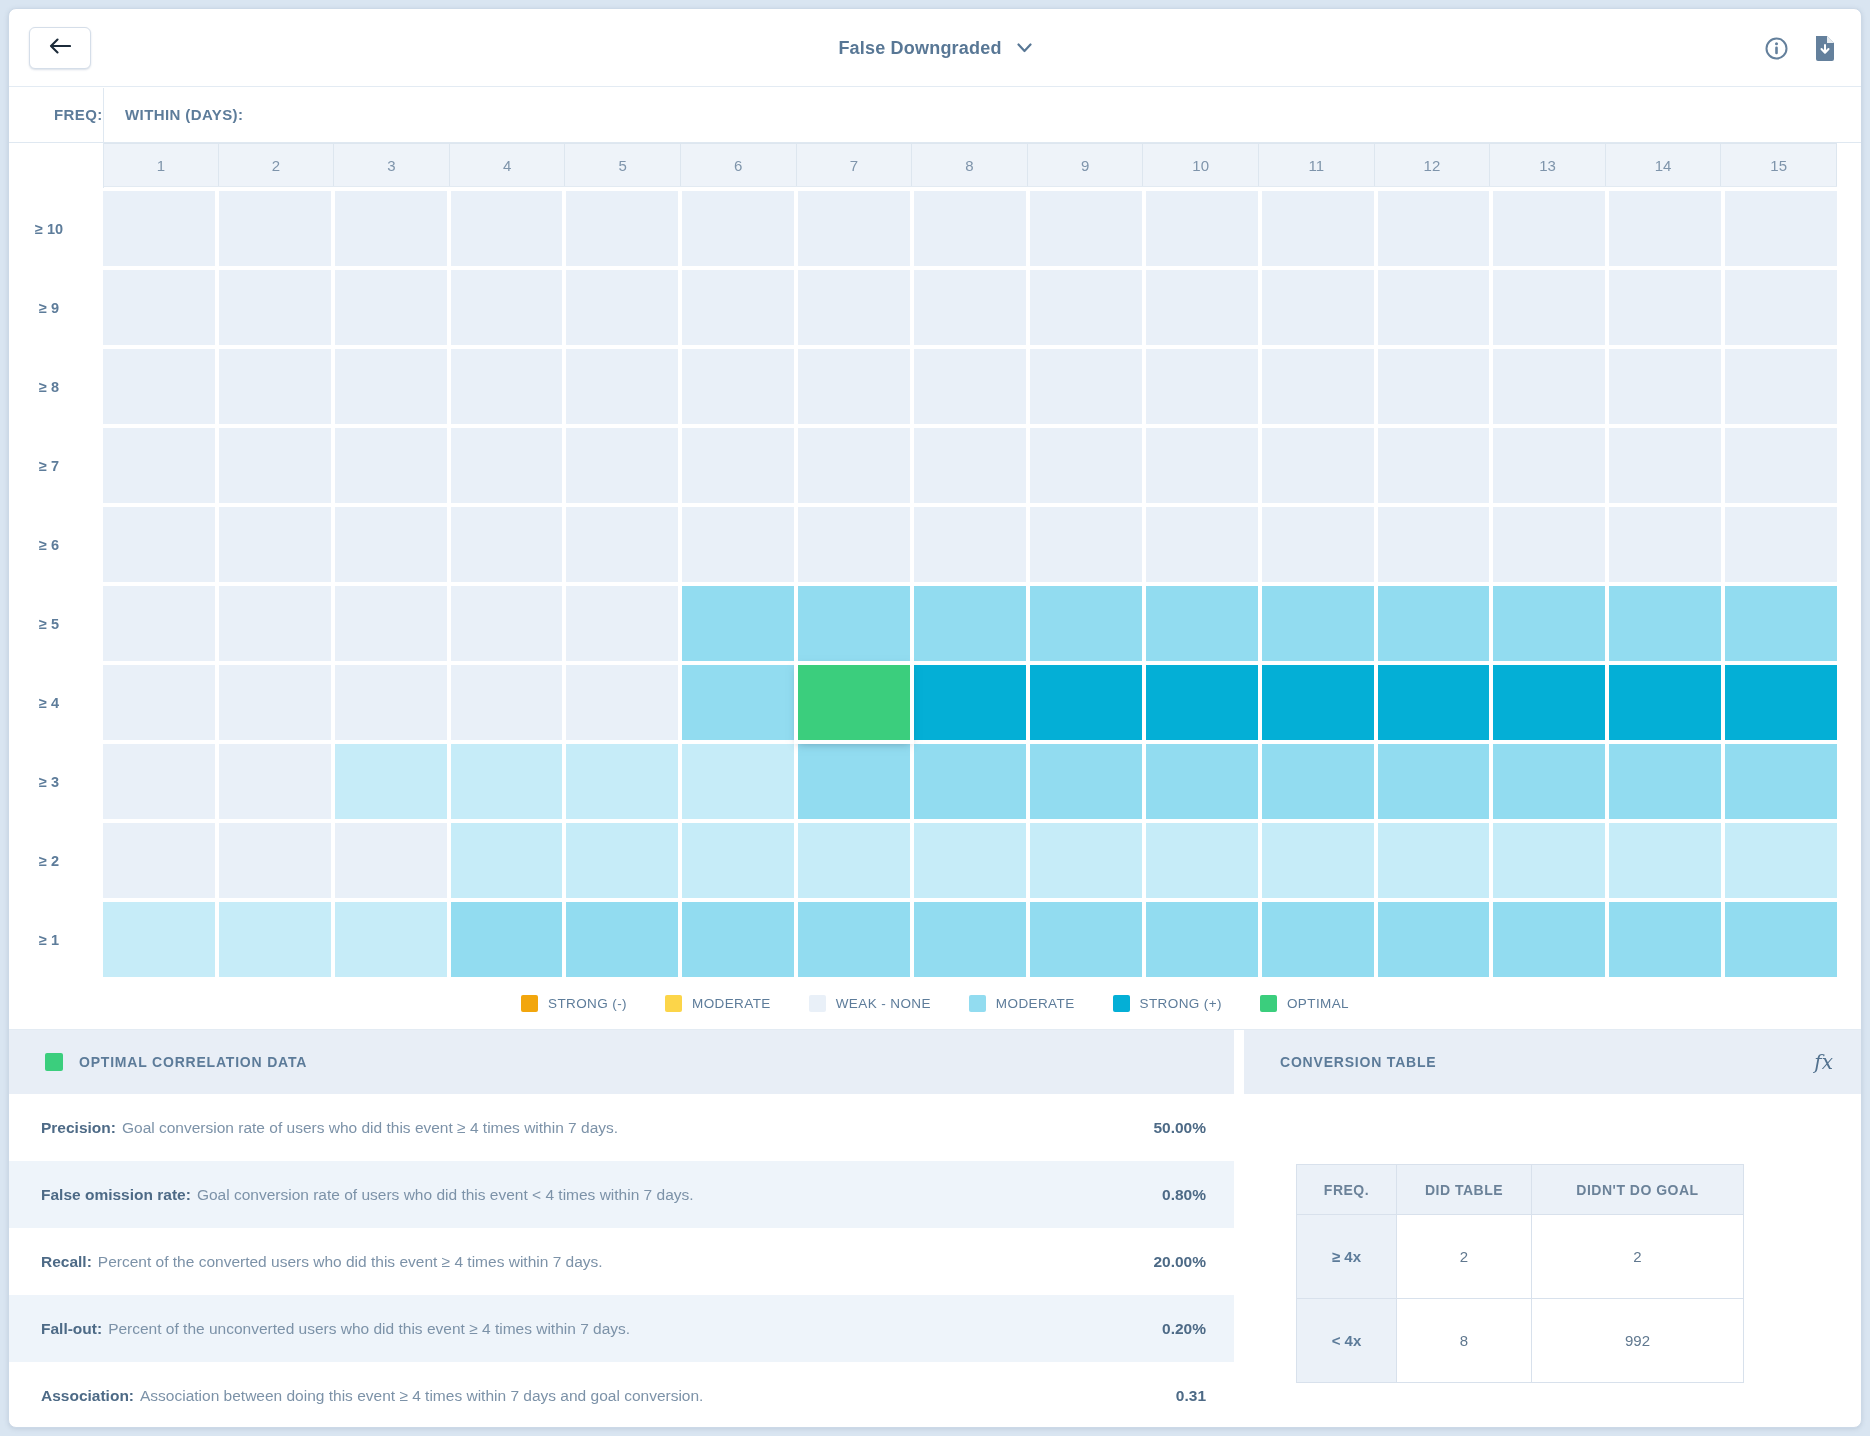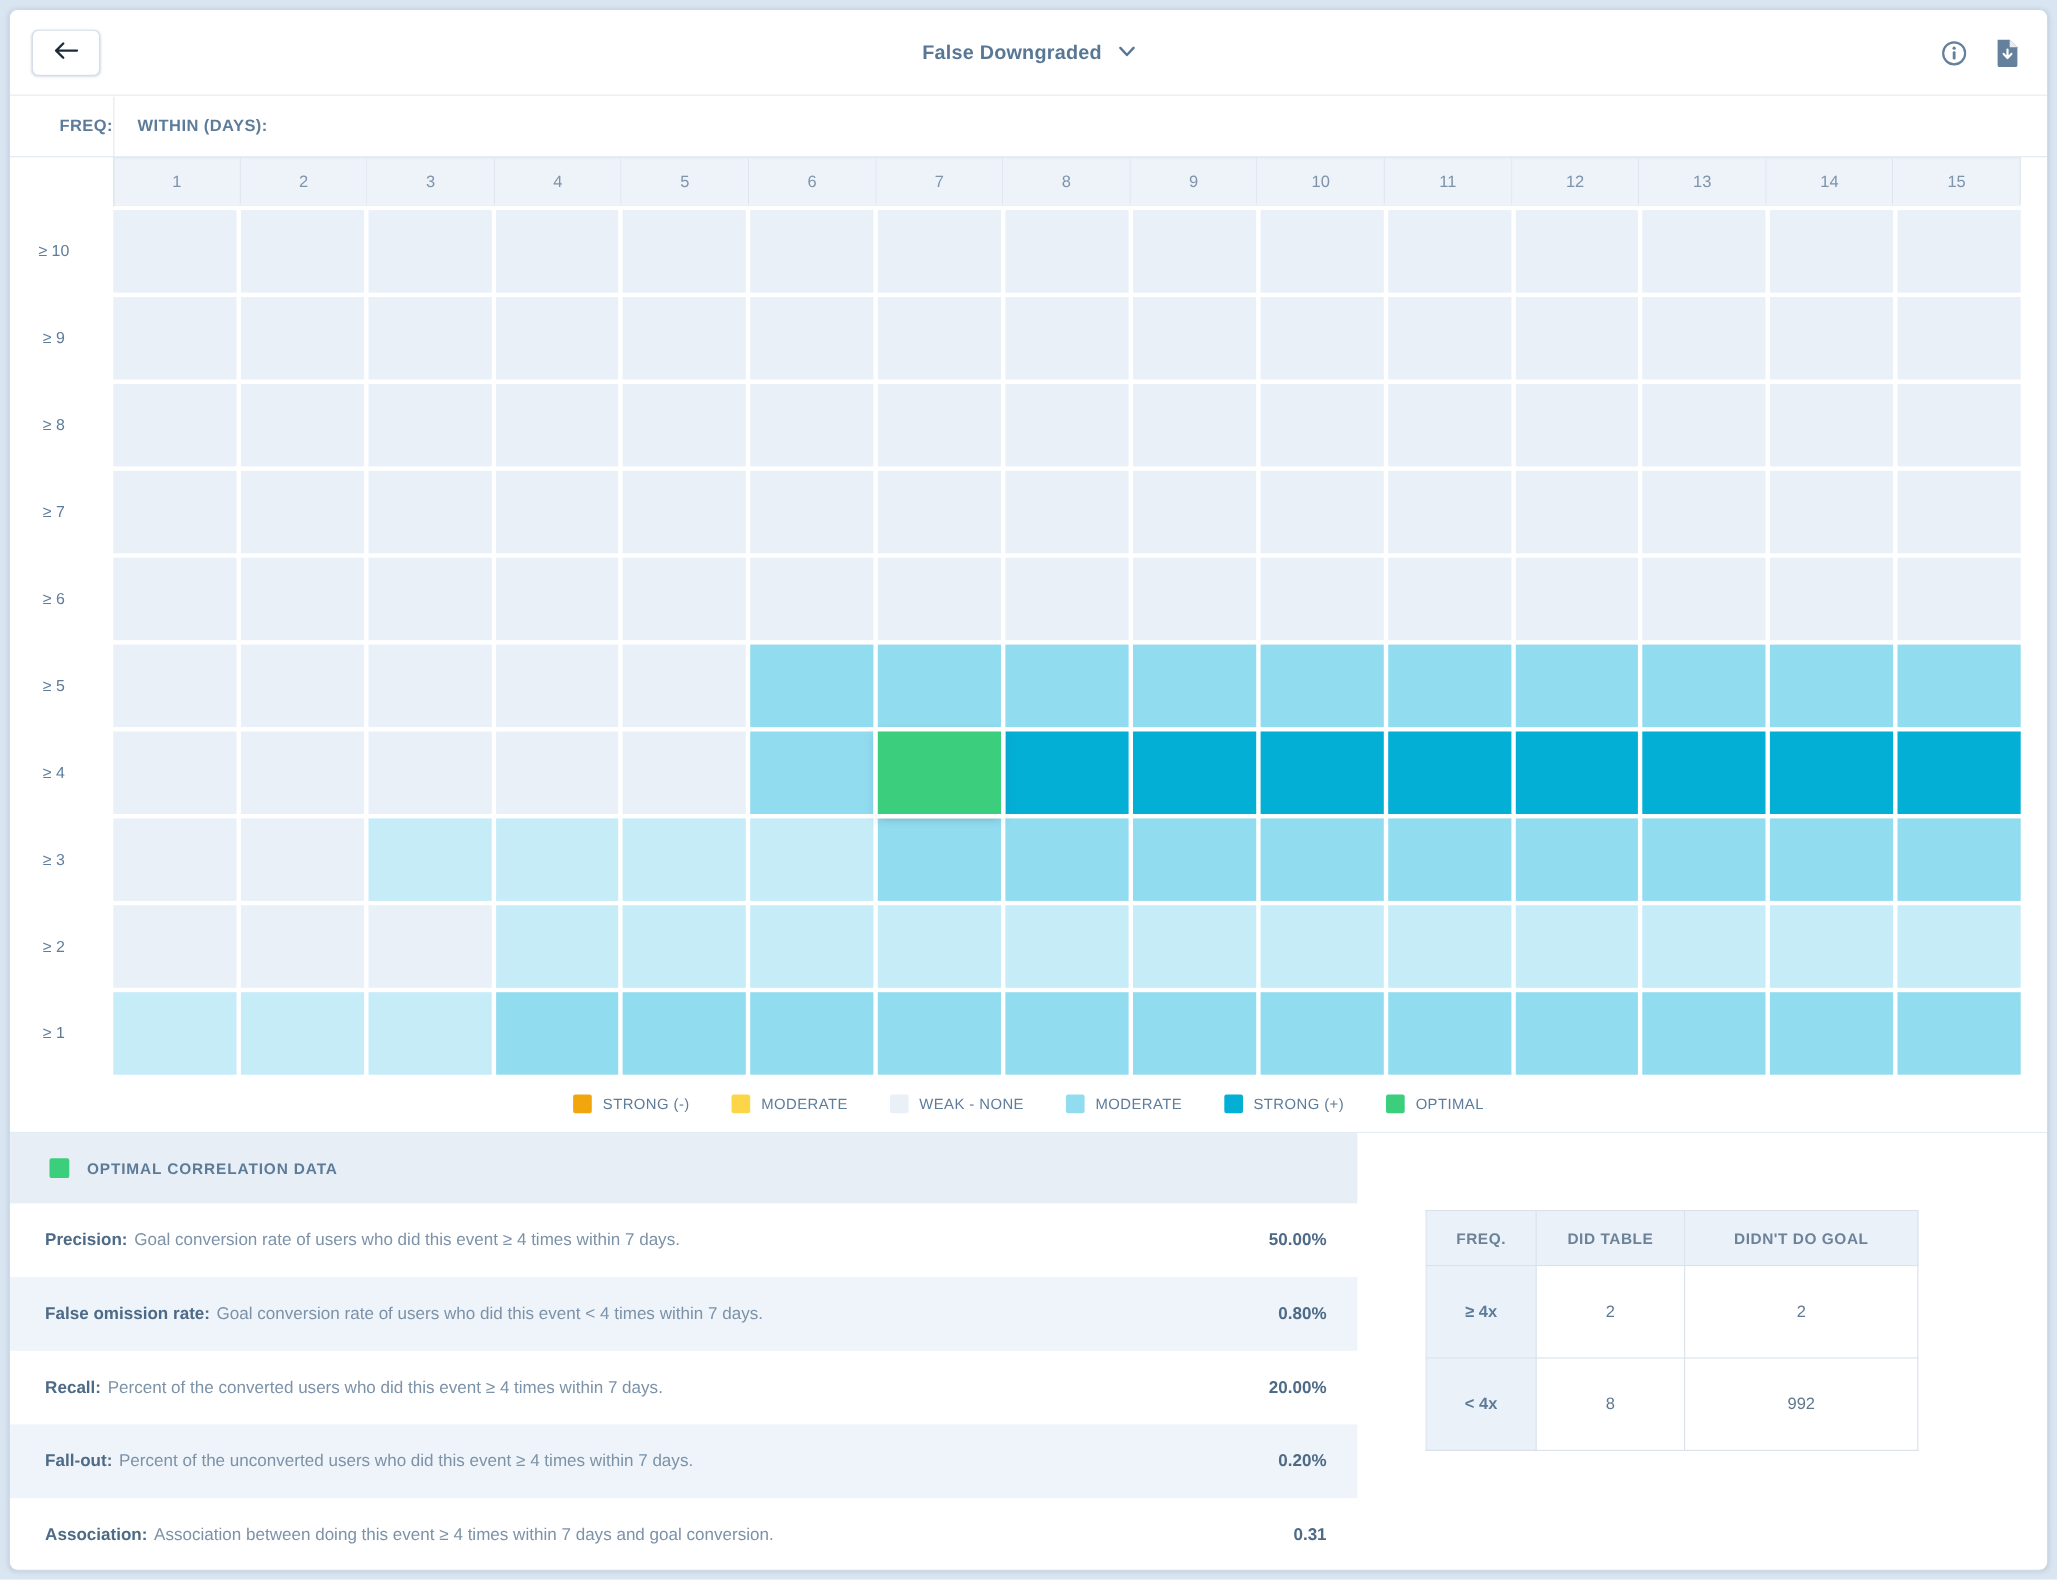--- a/index.html
+++ b/index.html
@@ -68,21 +68,21 @@
     display:flex; align-items:center; justify-content:center;
     background:#eef3f9;
     border-right:1px solid #dde6ef;
     border-top:1px solid #dde6ef;
     color:#7e94ab; font-size:15px;
   }
   .col-num:first-child { border-left:1px solid #dde6ef; }
   .heat-body { display:flex; }
   .freq-labels {
     width:94px; display:grid;
-    grid-template-rows:repeat(10,75px); row-gap:4px; padding-top:4px;
+    grid-template-rows:repeat(10,75px); row-gap:4px; padding-top:4px;font-weight:bold;
   }
   .freq-label {
     display:flex; align-items:center; justify-content:center;
     padding-right:14px;
     color:#5d7c9a; font-size:14.5px;
   }
   .heat-grid {
     flex:1; margin-right:24px; padding-top:4px;
     display:grid; grid-template-columns:repeat(15,1fr);
     grid-auto-rows:75px; gap:4px;
@@ -439,20 +439,24 @@
             <span class="stat-value">0.20%</span>
           </div>
           <div class="stat-row">
             <span class="stat-label">Association:</span>
             <span class="stat-desc">Association between doing this event ≥ 4 times within 7 days and goal conversion.</span>
             <span class="stat-value">0.31</span>
           </div>
         </div>
     </div>
     <div class="panel-right">
+      <div class="panel-band">
+        <span>CONVERSION TABLE</span>
+        <span class="fx-icon">fx</span>
+      </div>
       <div class="conv-body">
         <table class="conv">
           <thead>
               <tr id="conv-head">
                 <th class="col-freq">FREQ.</th>
                 <th class="col-did">DID TABLE</th>
                 <th class="col-didnt">DIDN'T DO GOAL</th>
               </tr>
             </thead>
           <tbody id="conv-body-rows">

